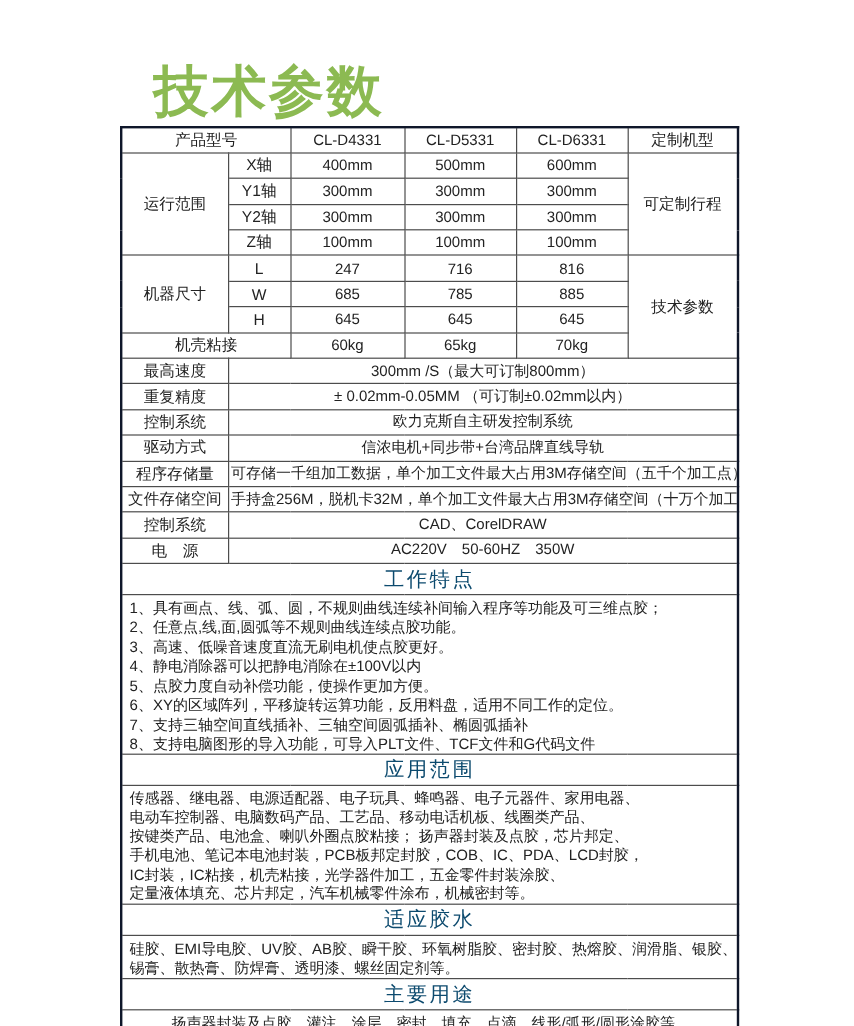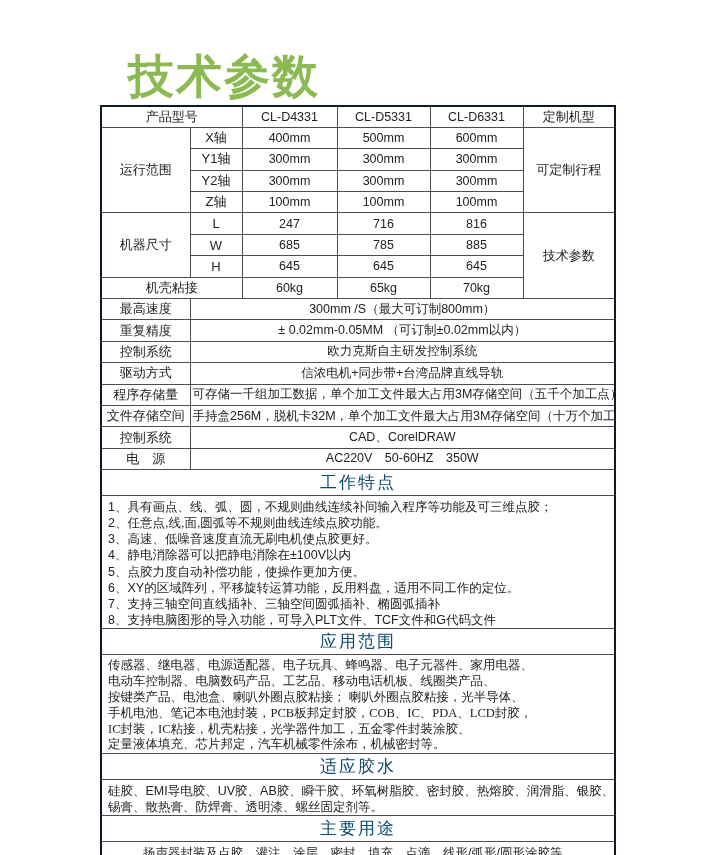--- a/index.html
+++ b/index.html
@@ -37,21 +37,21 @@
   .spec td.lbl { font-size:13px; }
   .spec td.sec-title {
     font-size:17px; height:26px; letter-spacing:2px; color:#0c4a6e;
   }
   .spec td.sec-body {
     text-align:left; vertical-align:top;
     padding:3px 4px 0 6px; white-space:normal;
   }
   .sec-body div { white-space:nowrap; overflow:hidden; font-size:12.5px; }
   .body-work  { height:129px; } .body-work div  { line-height:16.1px; }
-  .body-apply { height:95px; }  .body-apply div { line-height:15.9px;font-family:Liberation Serif, serif; }
+  .body-apply { height:95px; }  .body-apply div { line-height:15.9px; }
   .body-glue  { height:43px; }  .body-glue div  { line-height:16px; }
   .body-use   { height:25px; text-align:center !important; vertical-align:middle !important; padding-top:0 !important; }
   .body-use div { line-height:22px; }
 </style>
 </head>
 <body>
 
 <div class="page">
 
   <div class="title-row">
@@ -176,21 +176,21 @@
         </td>
       </tr>
 
       <tr>
         <td colspan="6" class="sec-title">应用范围</td>
       </tr>
       <tr>
         <td colspan="6" class="sec-body body-apply">
           <div>传感器、继电器、电源适配器、电子玩具、蜂鸣器、电子元器件、家用电器、</div>
           <div>电动车控制器、电脑数码产品、工艺品、移动电话机板、线圈类产品、</div>
-          <div>按键类产品、电池盒、喇叭外圈点胶粘接；  喇叭外圈点胶粘接，光半导体、</div>
+          <div>按键类产品、电池盒、喇叭外圈点胶粘接；  扬声器封装及点胶，芯片邦定、</div>
           <div>手机电池、笔记本电池封装，PCB板邦定封胶，COB、IC、PDA、LCD封胶，</div>
           <div>IC封装，IC粘接，机壳粘接，光学器件加工，五金零件封装涂胶、</div>
           <div>定量液体填充、芯片邦定，汽车机械零件涂布，机械密封等。</div>
         </td>
       </tr>
 
       <tr>
         <td colspan="6" class="sec-title">适应胶水</td>
       </tr>
       <tr>

